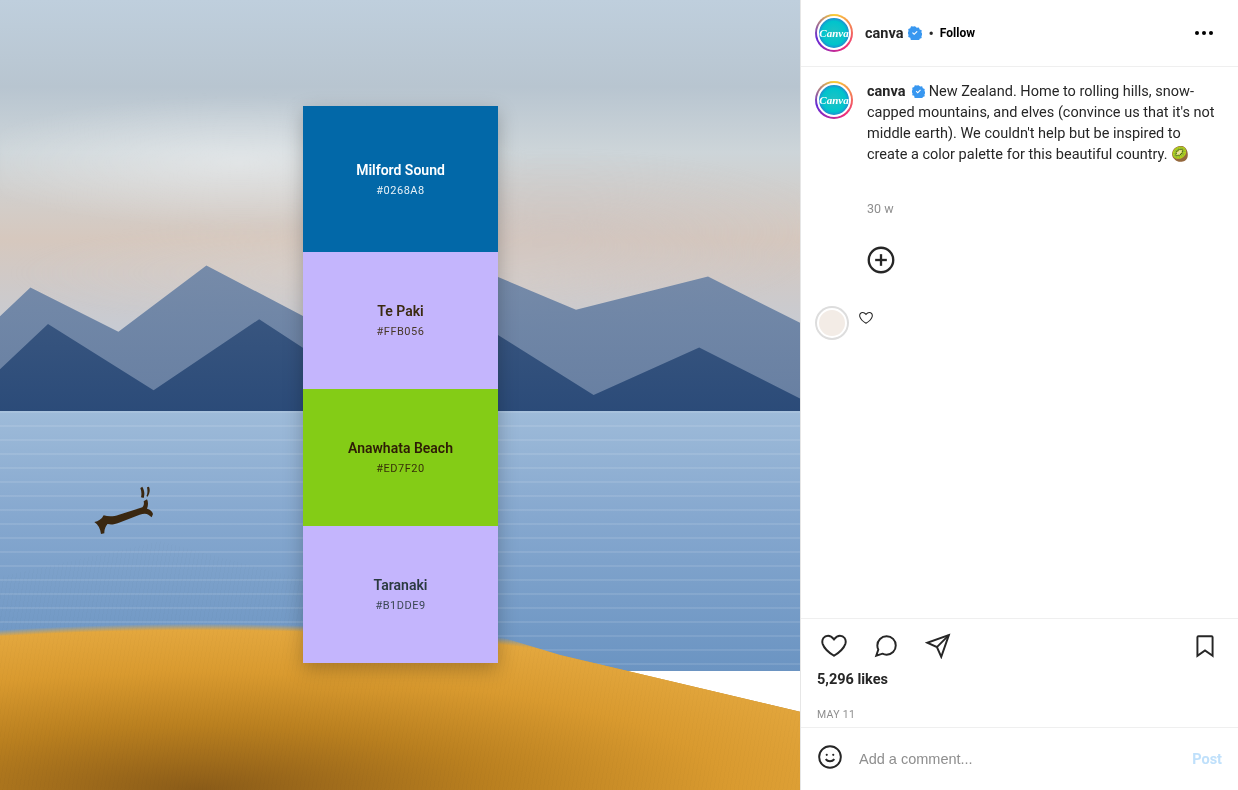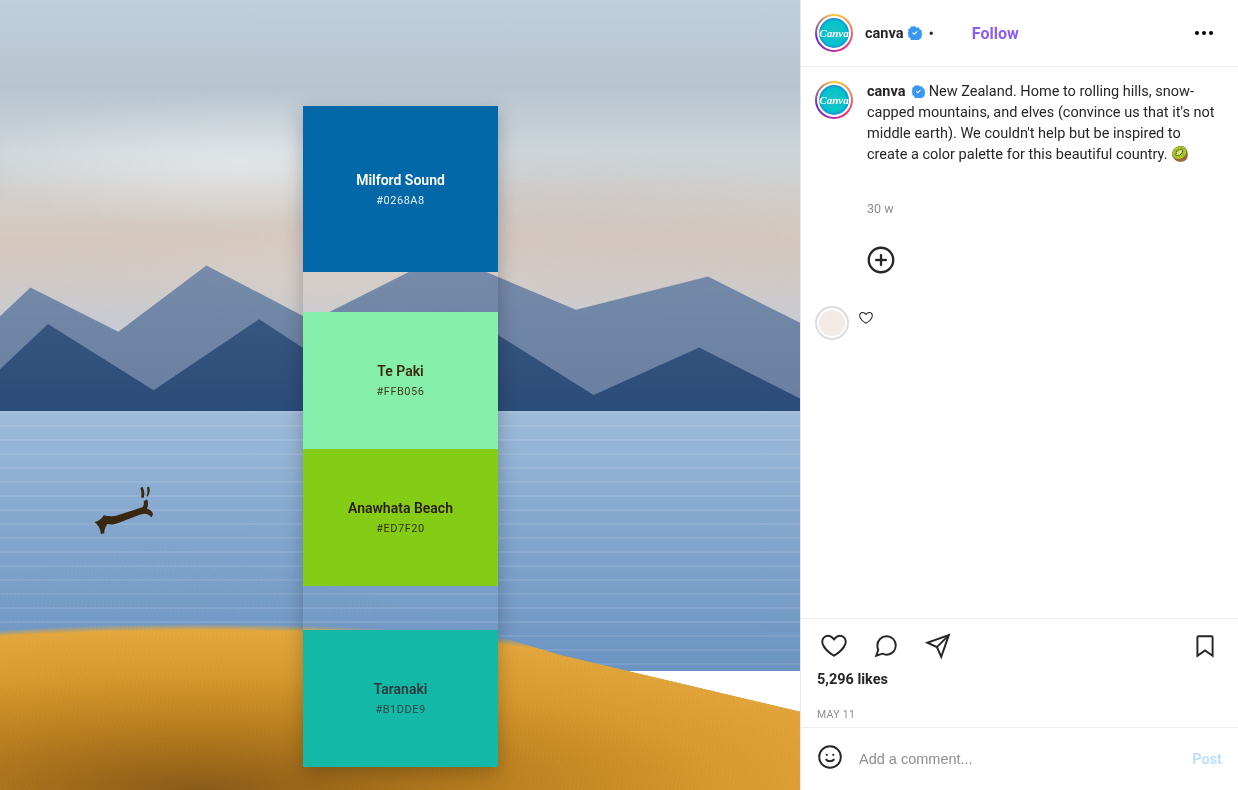--- a/index.html
+++ b/index.html
@@ -69,27 +69,27 @@
 
   
   .palette {
     position:absolute; left:303px; top:106px; width:195px;
     box-shadow: 0 6px 18px rgba(0,0,0,.25);
   }
   .swatch {
     height:137px; display:flex; flex-direction:column; align-items:center; justify-content:center;
     text-align:center;
   }
-  .swatch:first-child{height:166px;}
+  .swatch:first-child{height:146px;}
   .sw-name{ font-weight:600; font-size:14px; margin-bottom:6px;}
   .sw-hex{ font-size:11px; letter-spacing:.5px; opacity:.9;}
   .sw-0{ background:#0268A8; color:#fff;}
-  .sw-1{ background:#86efac; color:#3a2a10;margin-top:40px;}
+  .sw-1{ background:#c4b5fd; color:#3a2a10;}
   .sw-2{ background:#84cc16; color:#2e1c06;}
-  .sw-3{ background:#14b8a6; color:#2b3a40;margin-top:44px;}
+  .sw-3{ background:#c4b5fd; color:#2b3a40;}
 
   
   .sidebar {
     flex:1; min-width:0; border-left:1px solid #e6e6e6;
     display:flex; flex-direction:column;
   }
   .header{
     display:flex; align-items:center; padding:14px 16px 14px 14px;
     border-bottom:1px solid #efefef;
   }
@@ -103,21 +103,21 @@
   .avatar{
     width:100%;height:100%;border-radius:50%;border:2px solid #fff;box-sizing:border-box;
     background: radial-gradient(circle at 50% 50%, #22c1c3 0%, #00c4cc 55%, #5a2bd8 100%);
     display:flex;align-items:center;justify-content:center;color:#fff;font-size:11px;font-style:italic;font-weight:700;
     font-family: "Segoe Script","Comic Sans MS",cursive;
   }
   .avatar.pale{background:#f3ece6;color:#aaa;font-style:normal;font-size:10px;}
   .hdr-name{margin-left:12px;font-weight:700;font-size:14.5px;color:#262626;}
   .verified{margin-left:5px;display:inline-flex;}
   .dot{margin:0 6px;color:#262626;}
-  .follow{color:#8b5cf6;font-weight:700;font-size:16px;cursor:pointer;margin-left:32px;}
+  .follow{color:#000000;font-weight:700;font-size:12px;cursor:pointer;}
   .more{margin-left:auto;cursor:pointer;padding:6px;}
   .more svg{display:block;}
 
   .body{
     flex:1; overflow:hidden; padding:14px 16px 0 14px;
   }
   .caption-row{display:flex;}
   .caption{
     margin-left:14px;font-size:14.5px;line-height:1.45;color:#262626;flex:1;
   }

